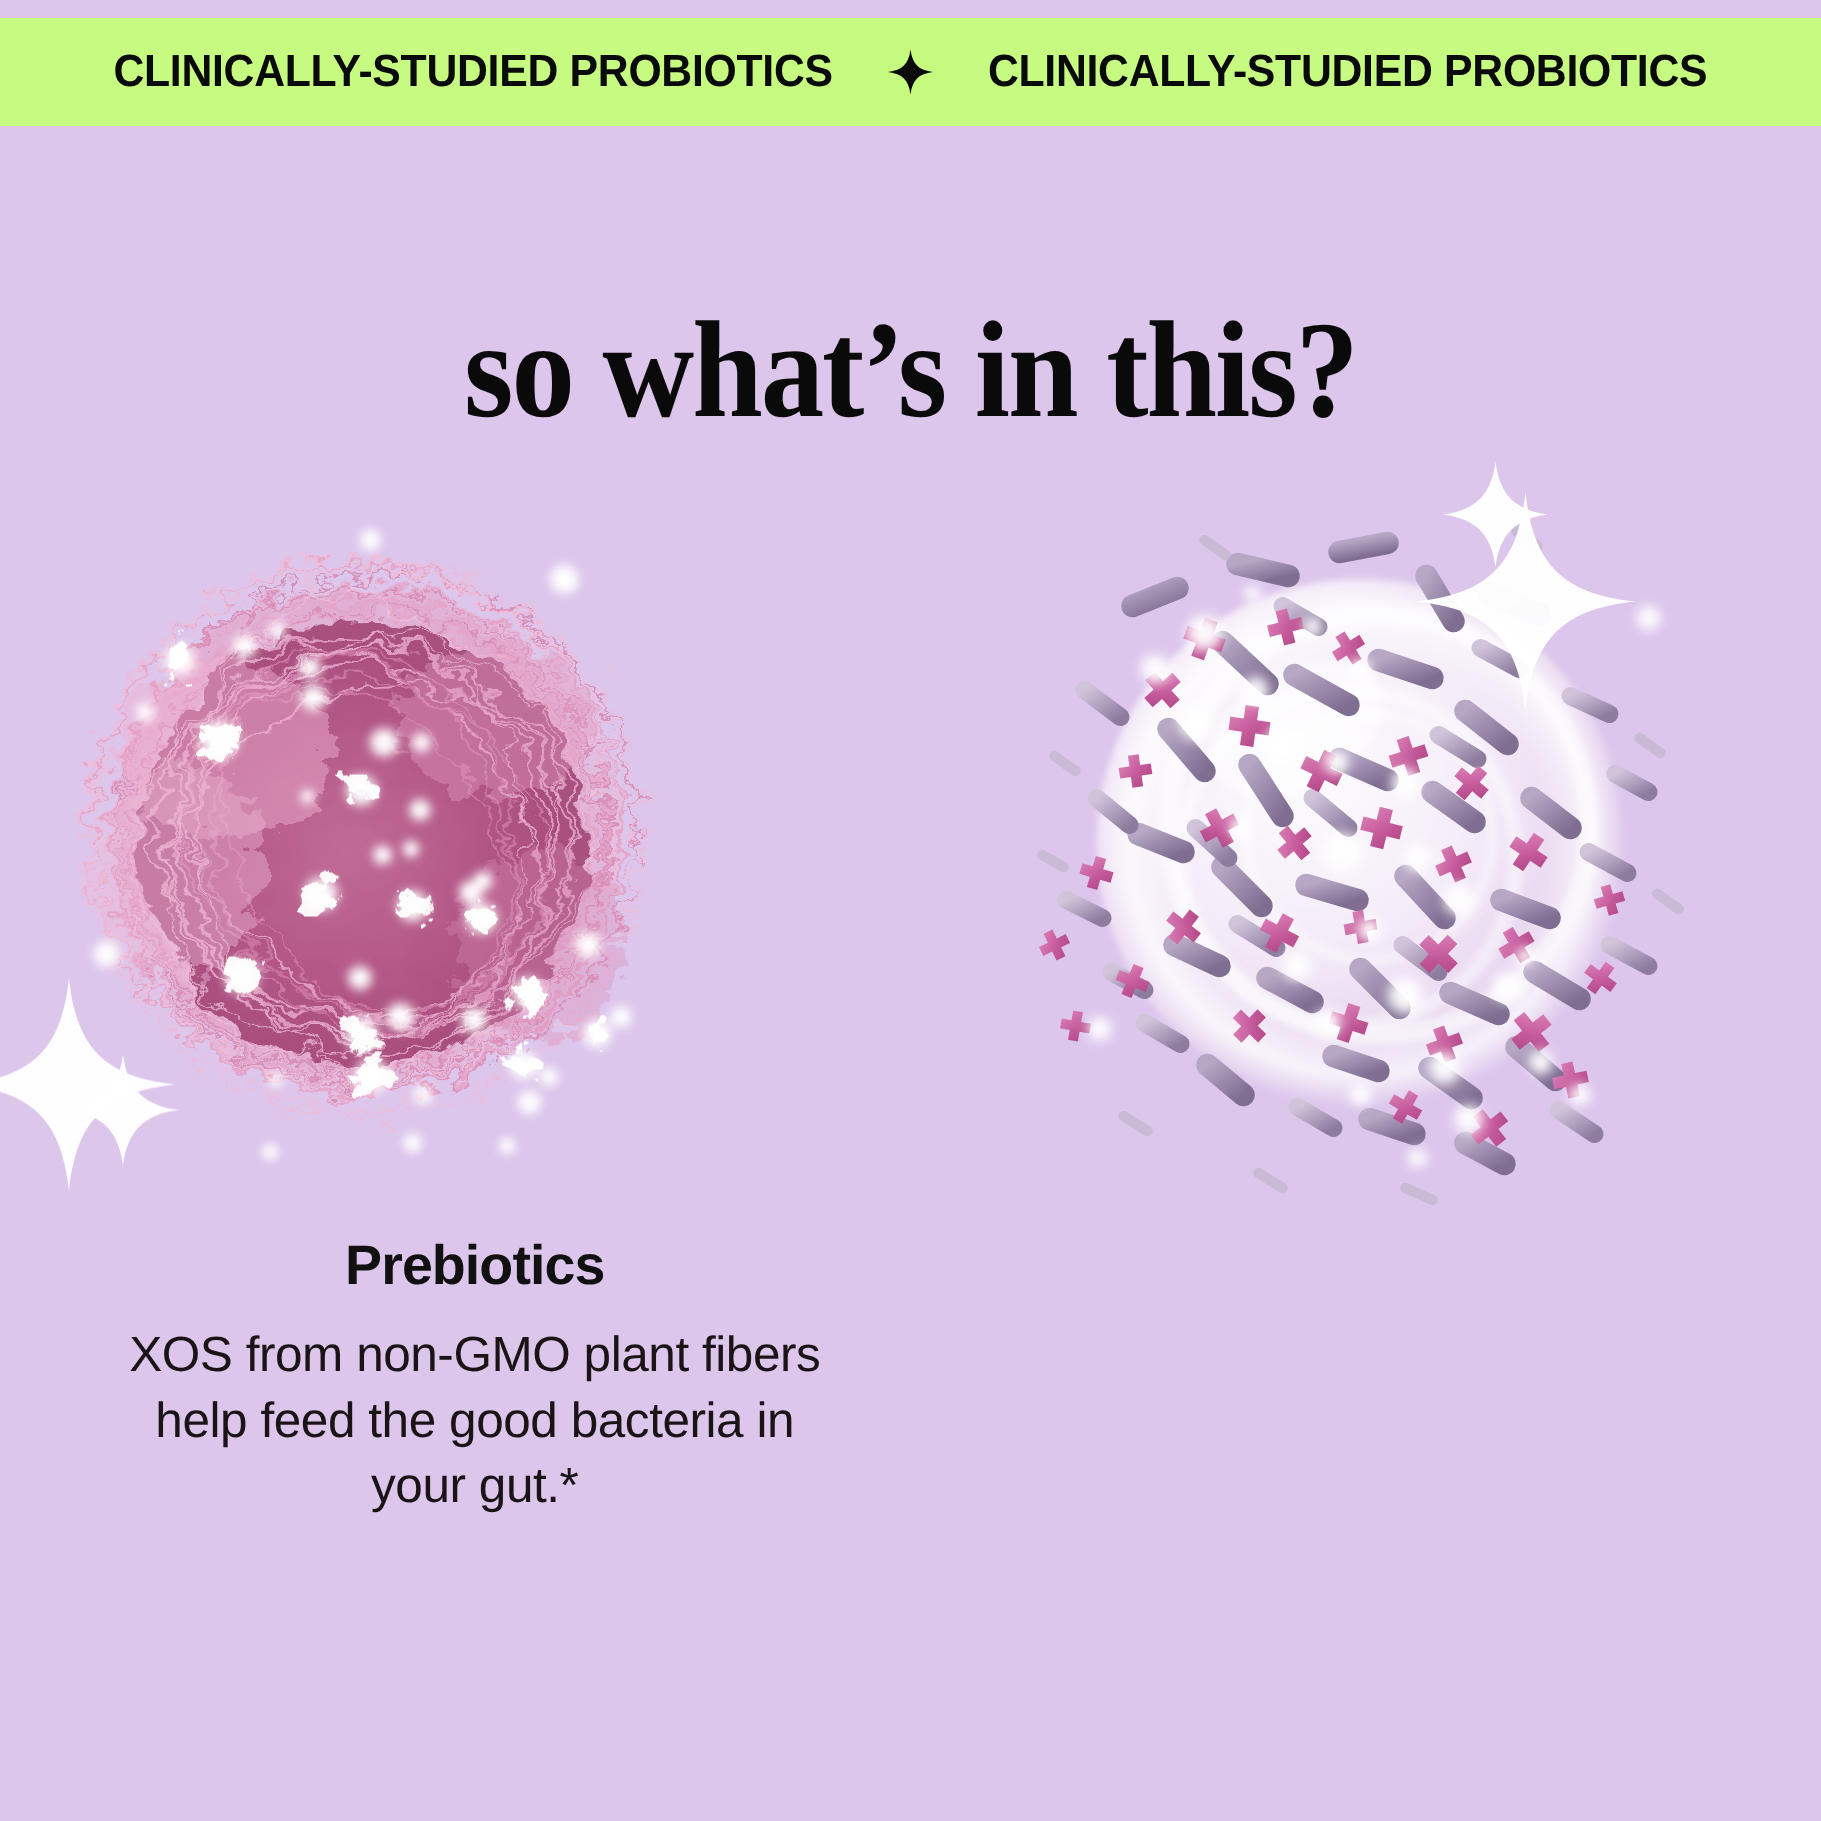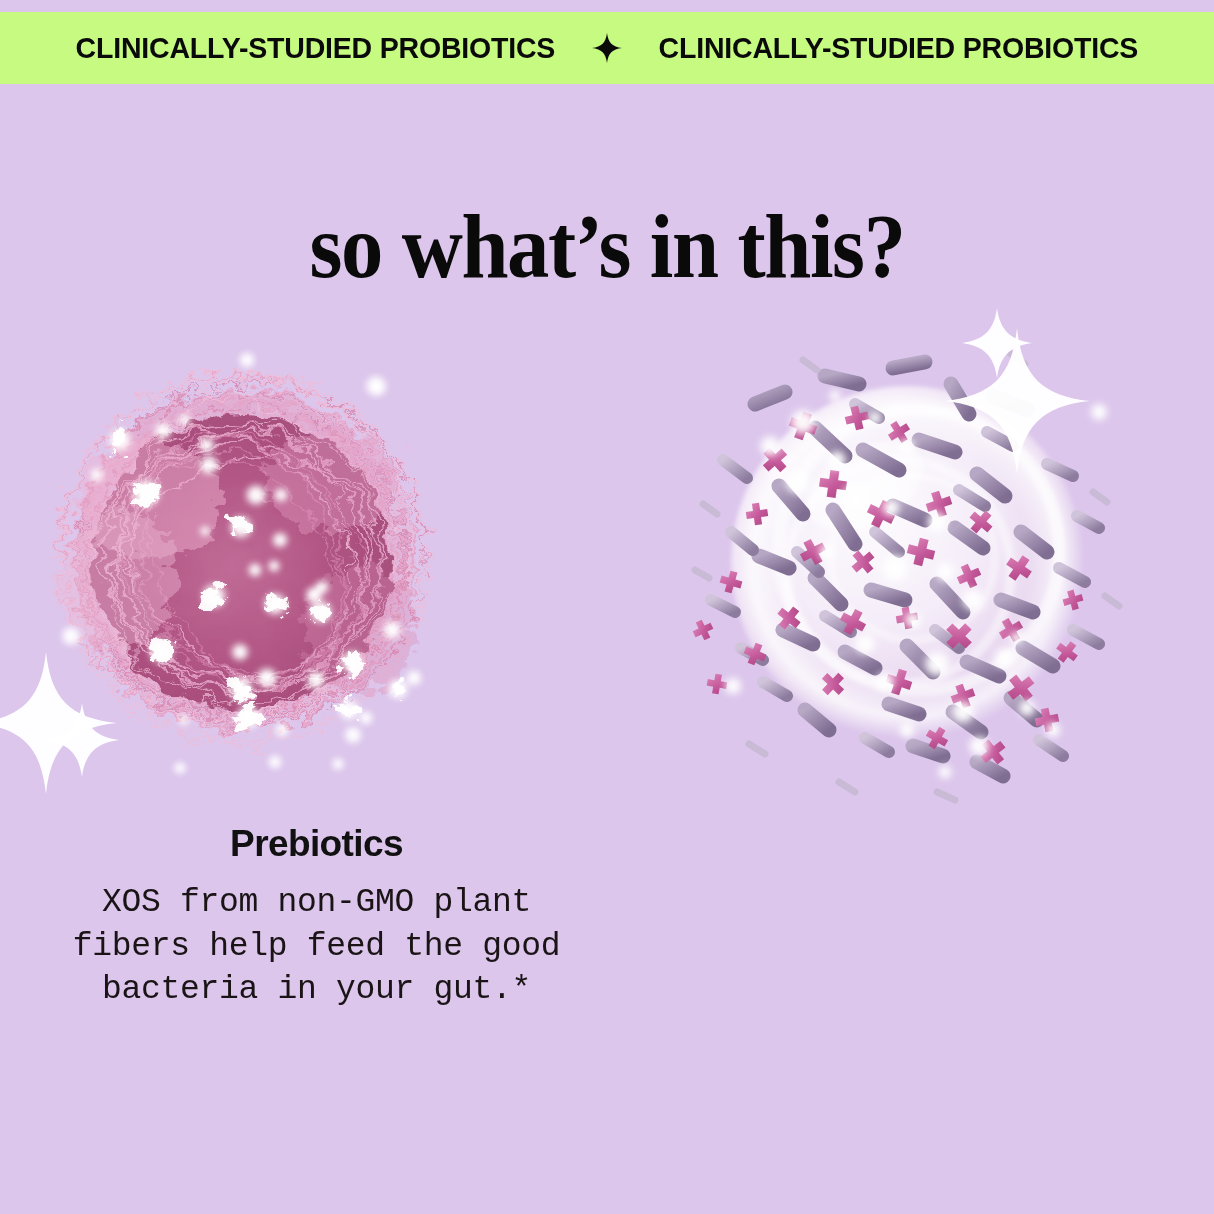--- a/index.html
+++ b/index.html
@@ -99,21 +99,21 @@
   .column-title {
     font-family: "Liberation Sans", sans-serif;
     font-weight: bold;
     font-size: 37px;
     letter-spacing: -0.6px;
     color: #111111;
     margin: 0 0 16px 0;
     line-height: 1.1;
   }
   .column-body {
-    font-family: Liberation Mono, monospace;
+    font-family: Liberation Sans, sans-serif;
     font-weight: 400;
     font-size: 33px;
     line-height: 1.33;
     letter-spacing: -0.3px;
     color: #1a1416;
     margin: 0;
   }
   .column-body sup {
     font-size: 0.55em;
     vertical-align: super;

